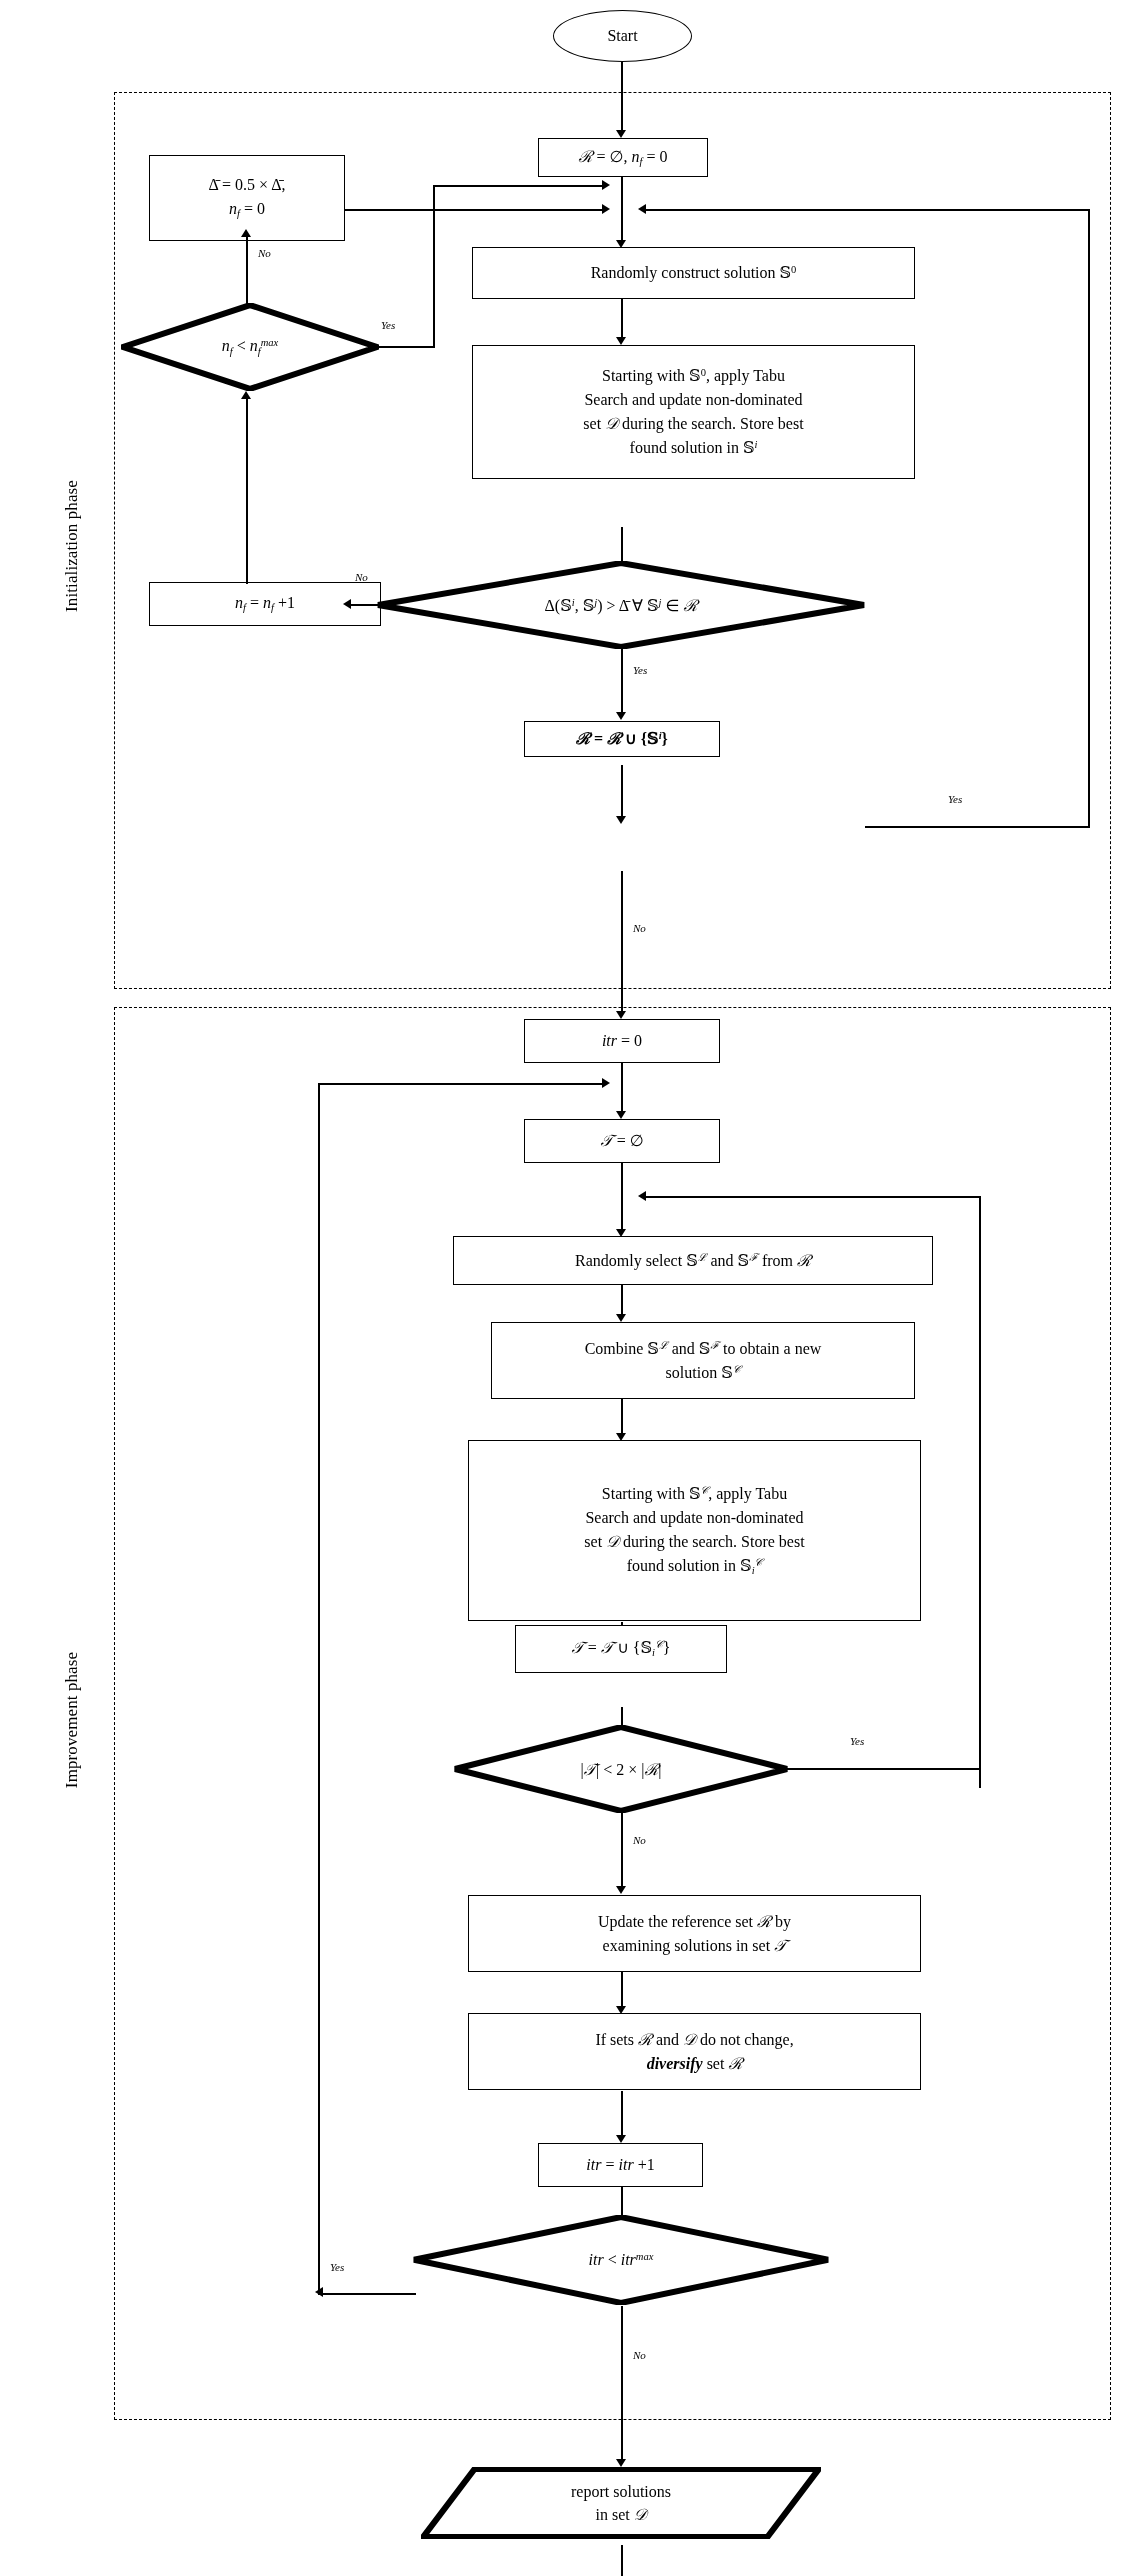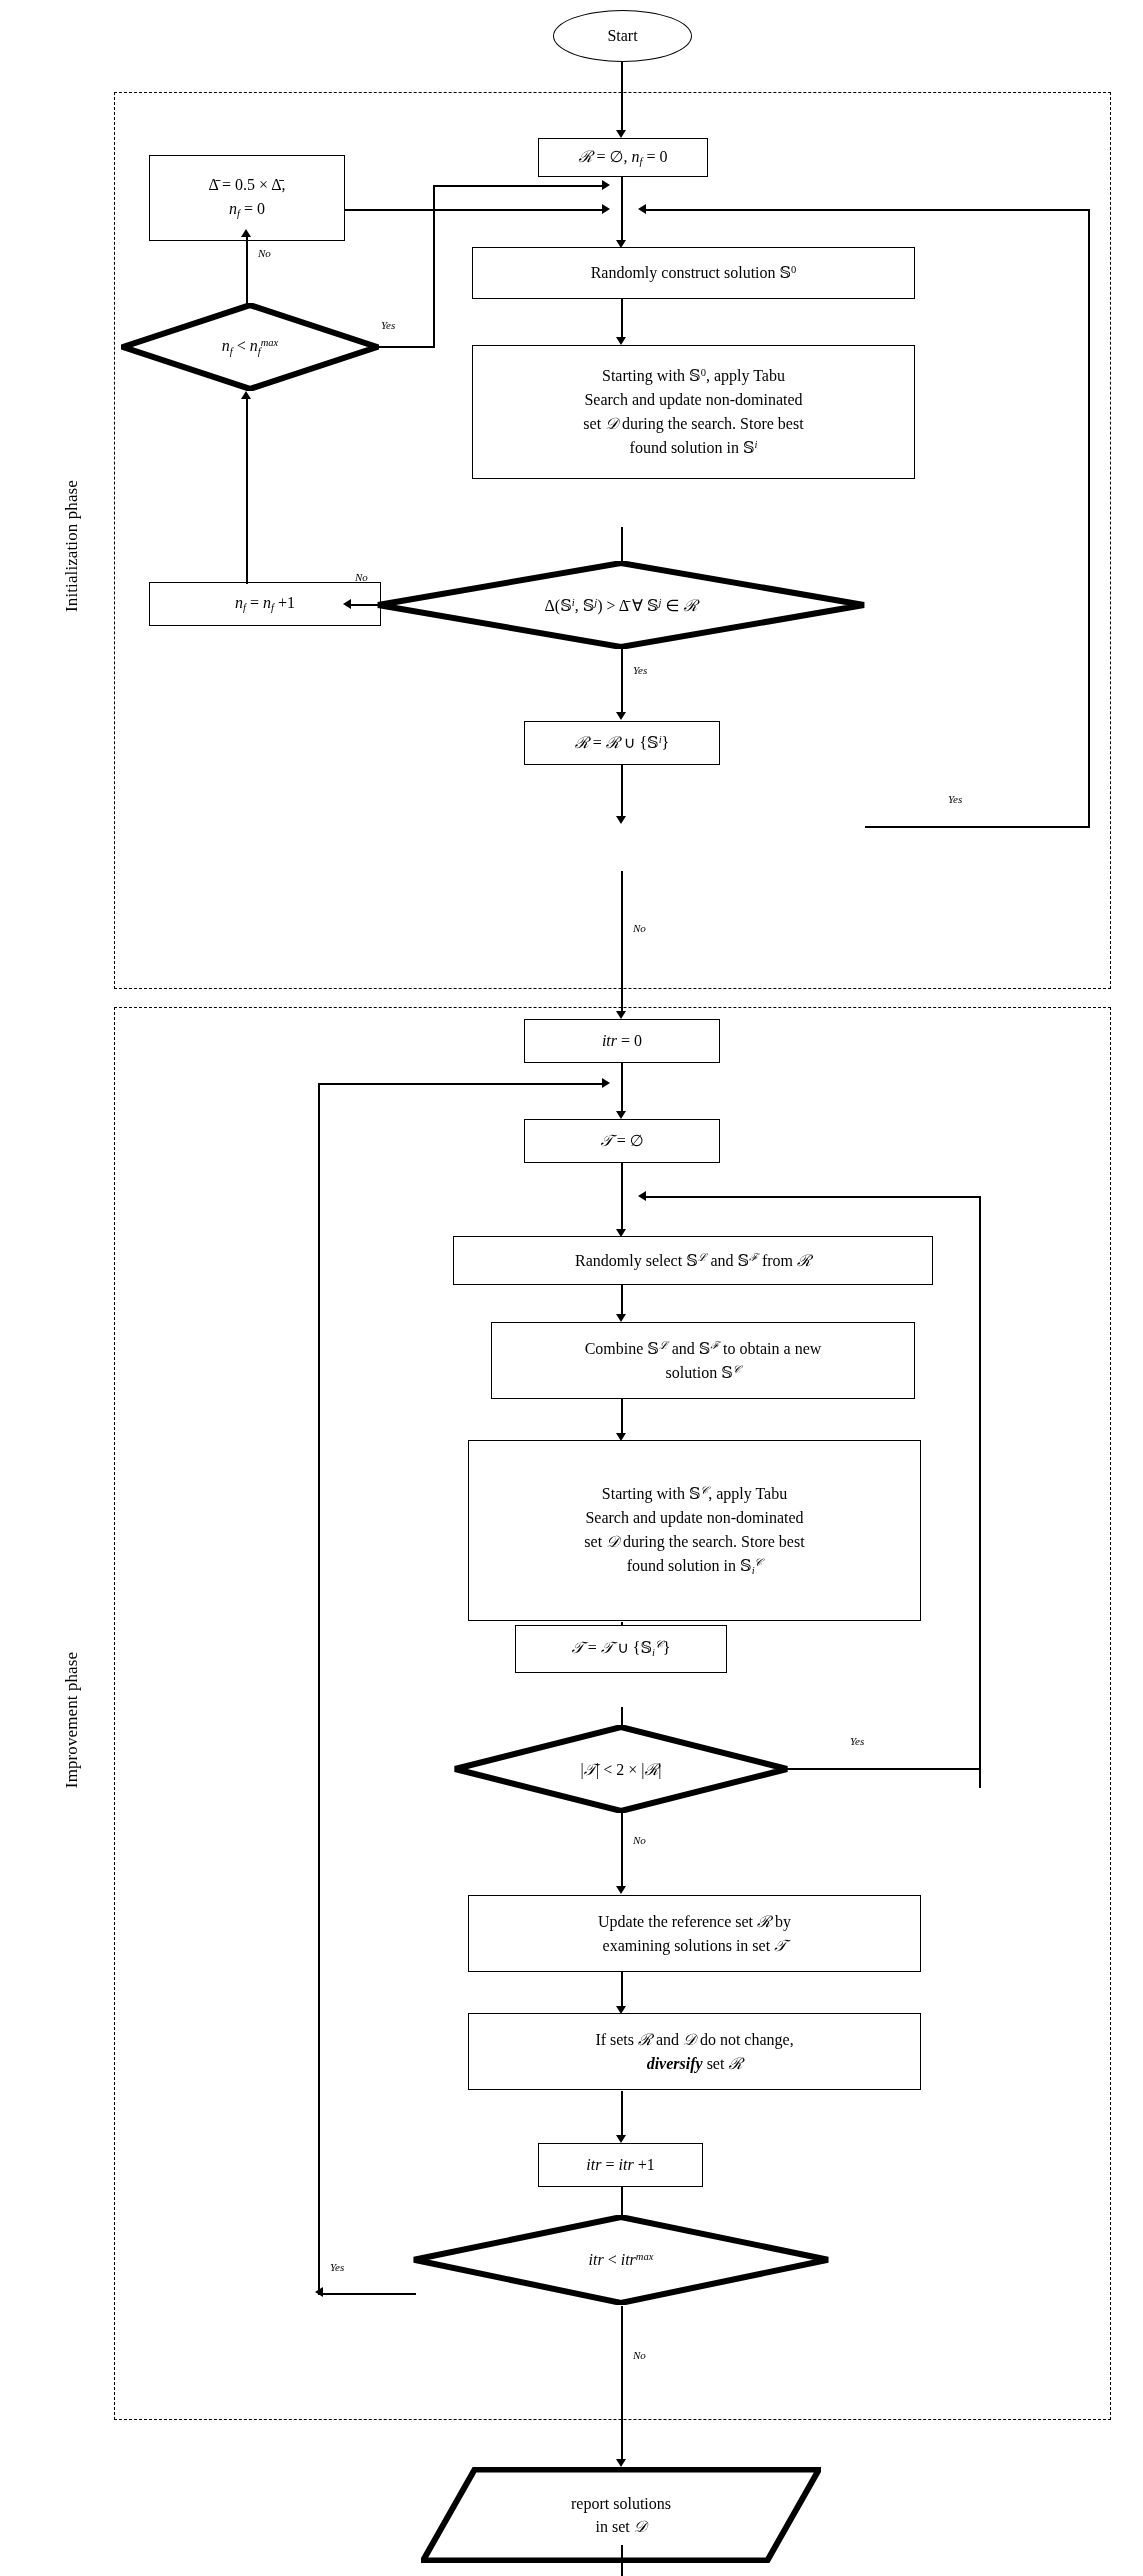--- a/index.html
+++ b/index.html
@@ -146,21 +146,21 @@
   </div>
 
   <div class="ln hl" style="left:346px;top:604px;width:32px;"></div>
   <div class="arrow ar-left" style="left:343px;top:599px;"></div>
   <div class="edgelabel" style="left:355px;top:571px;">No</div>
 
   <div class="ln vl" style="left:621px;top:648px;height:67px;"></div>
   <div class="arrow ar-down" style="left:616px;top:712px;"></div>
   <div class="edgelabel" style="left:633px;top:664px;">Yes</div>
 
-  <div class="node rect" style="left:524px;top:721px;width:196px;height:44px;">
+  <div class="node rect" style="left:524px;top:721px;width:196px;height:36px;font-weight:bold;">
     <span class="t">
       <span class="bb it">ℛ</span> = <span class="bb it">ℛ</span> ∪ {<span class="bb">𝕊</span><span class="sup it">i</span>}
     </span>
   </div>
 
   <div class="ln vl" style="left:621px;top:765px;height:54px;"></div>
   <div class="arrow ar-down" style="left:616px;top:816px;"></div>
 
 
   <div class="ln hl" style="left:865px;top:826px;width:225px;"></div>
@@ -285,21 +285,21 @@
   </div>
 
   <div class="ln hl" style="left:318px;top:2293px;width:98px;"></div>
   <div class="arrow ar-left" style="left:315px;top:2287px;"></div>
   <div class="edgelabel" style="left:330px;top:2261px;">Yes</div>
 
   <div class="ln vl" style="left:621px;top:2306px;height:157px;"></div>
   <div class="arrow ar-down" style="left:616px;top:2459px;"></div>
   <div class="edgelabel" style="left:633px;top:2349px;">No</div>
 
-  <div class="para-wrap" style="left:421px;top:2467px;width:400px;height:96px;">
+  <div class="para-wrap" style="left:421px;top:2467px;width:400px;height:72px;">
     <svg class="pshape" viewBox="0 0 776 152" preserveAspectRatio="none">
       <polygon points="104,4 772,4 672,148 4,148" fill="#fff" stroke="#000" stroke-width="6" vector-effect="non-scaling-stroke"></polygon>
     </svg>
     <div class="plabel">
       <span class="t">report solutions</span>
       <span class="t">in set <span class="bb it">𝒟</span></span>
     </div>
   </div>
 
   <div class="ln vl" style="left:621px;top:2545px;height:58px;"></div>

